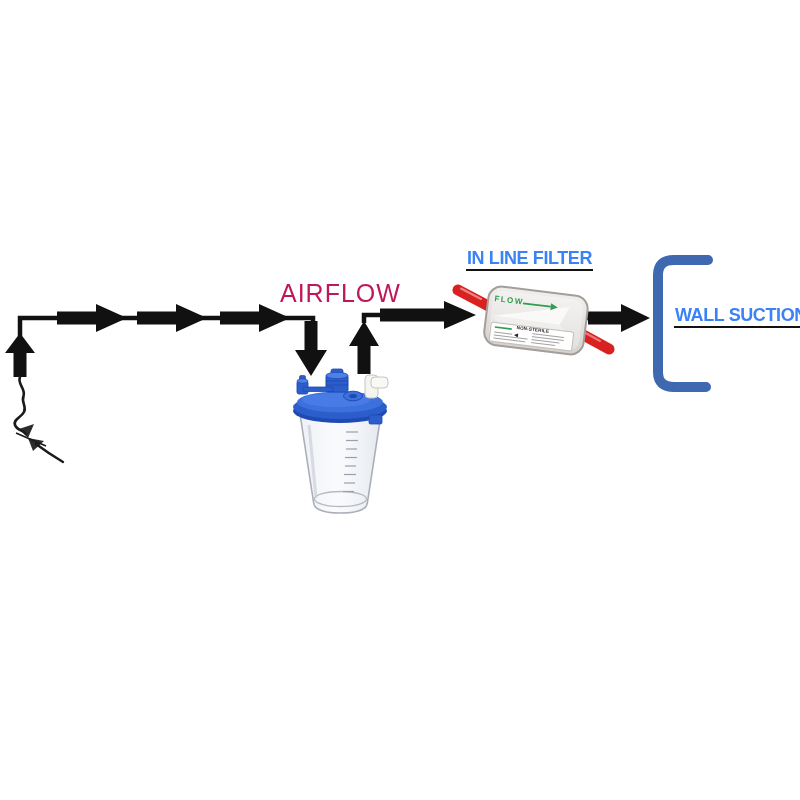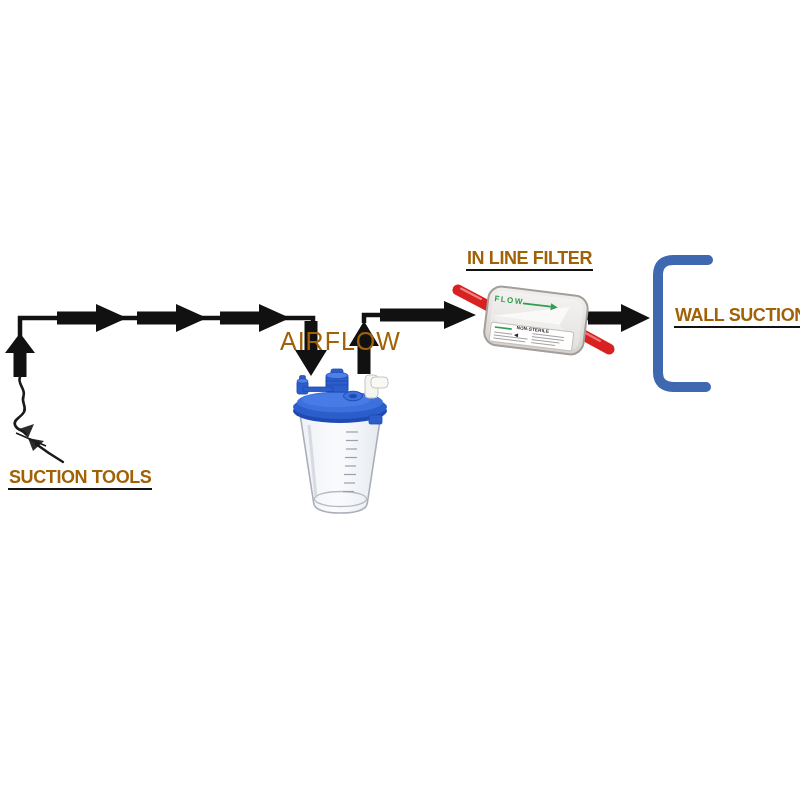--- a/index.html
+++ b/index.html
@@ -9,35 +9,34 @@
     background:#ffffff;
     overflow:hidden;
     font-family:"Liberation Sans", sans-serif;
   }
   .diagram-svg{position:absolute;left:0;top:0;}
   .diagram-label{
     position:absolute;
     font-weight:700;
     font-size:18px;
     letter-spacing:-0.4px;
-    color:#a16207;
+    color:#3b82f6;
     border-bottom:2.6px solid #121212;
     padding:0 1px 1px 1px;
     white-space:nowrap;
     line-height:1.05;
   }
   .airflow-label{
     position:absolute;
     left:280px;top:279px;
     font-size:25px;
     font-weight:400;
     letter-spacing:1px;
-    color:#a16207;
+    color:#be185d;
     white-space:nowrap;
-    margin-top:48px;
   }
   .flow-label{
     position:absolute;
     left:495px;top:294px;
     transform:rotate(7deg);
     transform-origin:left top;
     color:#2f9e50;
     font-size:8px;
     font-weight:700;
     letter-spacing:1.5px;
@@ -173,20 +172,19 @@
 
     <path d="M 708 260 L 674 260 Q 658 260 658 275 L 658 372 Q 658 387 674 387 L 706 387" fill="none" stroke="#3e68b0" stroke-width="10" stroke-linecap="round"></path>
   </svg>
 
   <div class="airflow-label">AIRFLOW</div>
 
   <div class="diagram-label" style="left:466px;top:249px;">IN LINE FILTER</div>
 
   <div class="diagram-label" style="left:674px;top:306px;">WALL SUCTION</div>
 
-  <div class="diagram-label" style="left:8px;top:468px;">SUCTION TOOLS</div>
 
 
   <div class="flow-label">FLOW</div>
 
   <div class="sterile-label">NON-STERILE</div>
 
 </div>
 
 </body></html>

